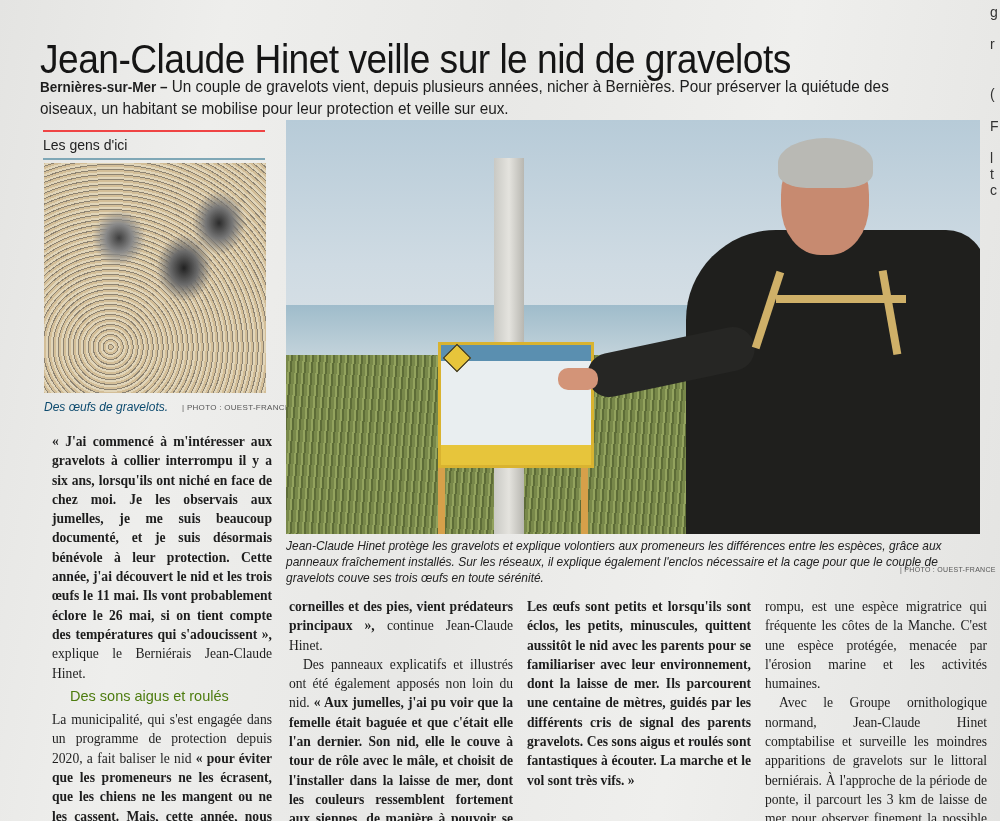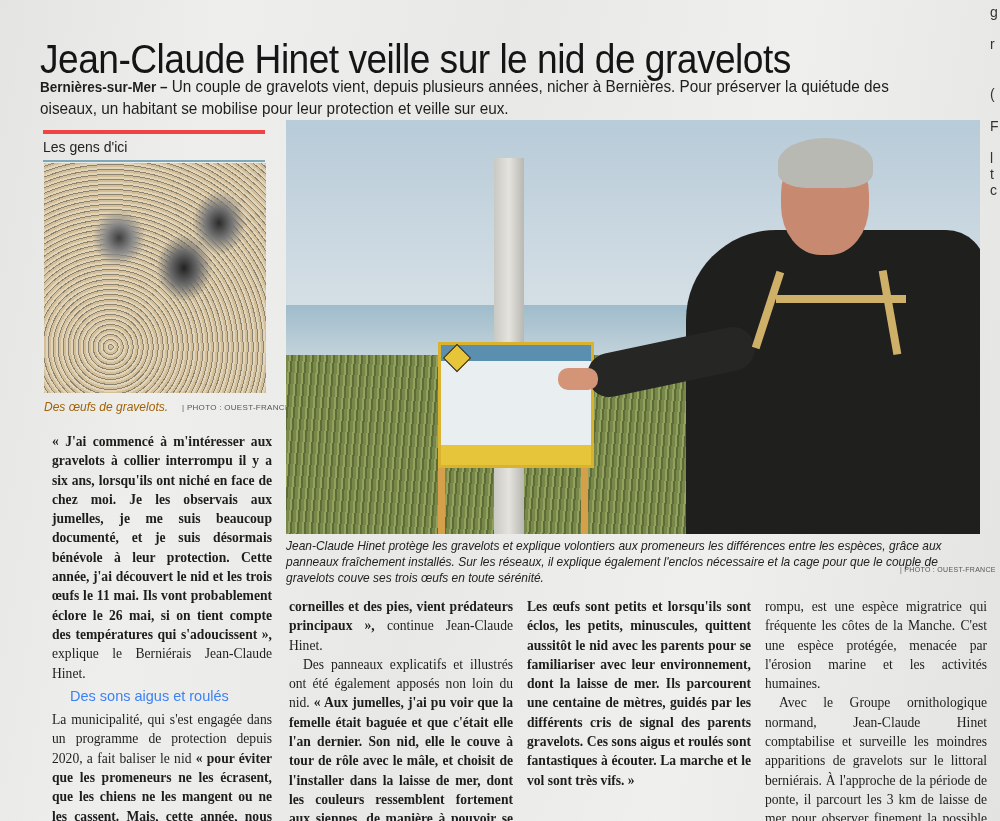--- a/index.html
+++ b/index.html
@@ -14,34 +14,34 @@
     color:#151515; white-space:nowrap; transform:scaleX(0.93); transform-origin:left top;
     font-family:"Liberation Sans", sans-serif;
   }
   #chapo {
     left:40px; top:76px; width:920px; font-size:17px; line-height:22px; color:#1e1e1e;
     transform:scaleX(0.9); transform-origin:left top; width:1000px;
   }
   #chapo b { font-weight:bold; font-size:15px; }
   #rubrique {
     left:43px; top:130px; width:222px; height:26px;
-    border-top:4px solid #ef4444; border-bottom:2px solid #7fa7b6;
+    border-top:2px solid #ef4444; border-bottom:2px solid #7fa7b6;
     font-size:14px; line-height:26px; color:#222;
   }
   #eggs-photo {
     left:44px; top:163px; width:222px; height:230px;
     background:
       radial-gradient(ellipse 40px 48px at 140px 105px, #2a2a2a 0%, #6d6d6d 35%, transparent 70%),
       radial-gradient(ellipse 38px 45px at 175px 60px, #333 0%, #777 35%, transparent 70%),
       radial-gradient(ellipse 38px 40px at 75px 75px, #444 0%, #888 35%, transparent 70%),
       repeating-radial-gradient(circle at 30% 80%, #cbb896 0 2px, #8c8373 2px 3px, #d8cdb4 3px 5px),
       #bdb6a6;
     filter: contrast(1.1);
   }
-  #eggs-caption { left:44px; top:400px; font-size:12px; font-style:italic; color:#a16207; }
+  #eggs-caption { left:44px; top:400px; font-size:12px; font-style:italic; color:#0c4a6e; }
   #eggs-credit { left:182px; top:403px; font-size:8px; color:#555; letter-spacing:0.3px; text-transform:uppercase; }
   #main-photo {
     left:286px; top:120px; width:694px; height:414px; overflow:hidden;
     background: linear-gradient(180deg, #b7cbd8 0%, #cfdbe3 35%, #d9e1e6 55%, #a9c3cf 58%, #c5d3d8 62%, #6f7f48 68%, #7c8c4d 80%, #5c6a38 100%);
   }
   .sea { left:0; top:185px; width:694px; height:55px; background:linear-gradient(180deg,#9fbccb,#c6d5dc); }
   .grass { left:0; top:235px; width:694px; height:180px;
     background: repeating-linear-gradient(95deg, #78884a 0 3px, #93a35e 3px 5px, #5d6c37 5px 7px); }
   .post { left:208px; top:38px; width:30px; height:376px; background:linear-gradient(90deg,#c9c9c4,#e4e3de,#b8b7b1); }
   .sign-leg { width:7px; background:#d6a04a; }
@@ -58,21 +58,21 @@
   #main-caption {
     left:286px; top:538px; width:700px; font-size:13px; line-height:16px; font-style:italic; color:#222;
     transform:scaleX(0.92); transform-origin:left top; width:760px;
   }
   #main-credit { left:900px; top:566px; font-size:7px; color:#555; letter-spacing:0.3px; text-transform:uppercase; }
   .col { font-size:13.6px; line-height:19.3px; color:#1d1d1d; text-align:justify; text-justify:inter-word; }
   .col p { margin:0;font-family:Liberation Serif, serif; }
   .col .b { font-weight:bold; }
   .col .ind { text-indent:14px; }
   #col1 { left:52px; top:432px; width:220px; }
-  #col1 h3 { margin:4px 0 4px 18px; font-size:14.5px; font-weight:normal; color:#3b82f6; }
+  #col1 h3 { margin:4px 0 4px 18px; font-size:14.5px; font-weight:normal; color:#4d7c0f; }
   #col2 { left:289px; top:597px; width:224px; }
   #col3 { left:527px; top:597px; width:224px; }
   #col4 { left:765px; top:597px; width:222px; }
   .edge { font-size:14px; color:#333; }
 </style>
 </head>
 <body>
 
 <h1 id="headline" class="abs">Jean-Claude Hinet veille sur le nid de gravelots</h1>
 

